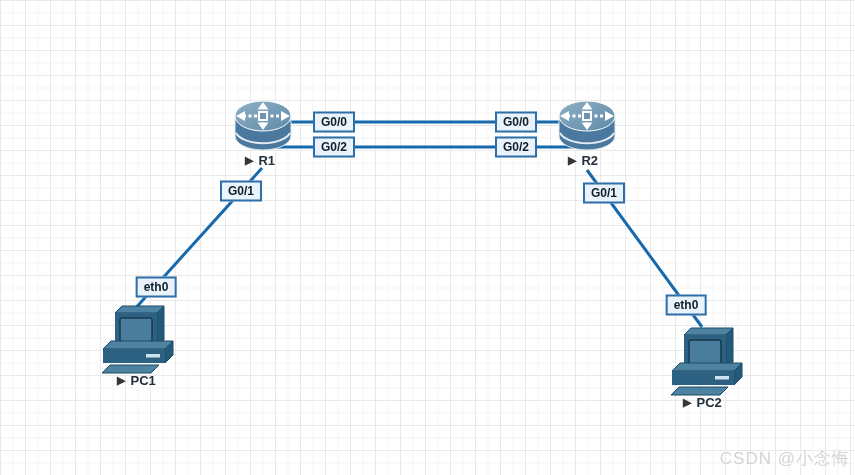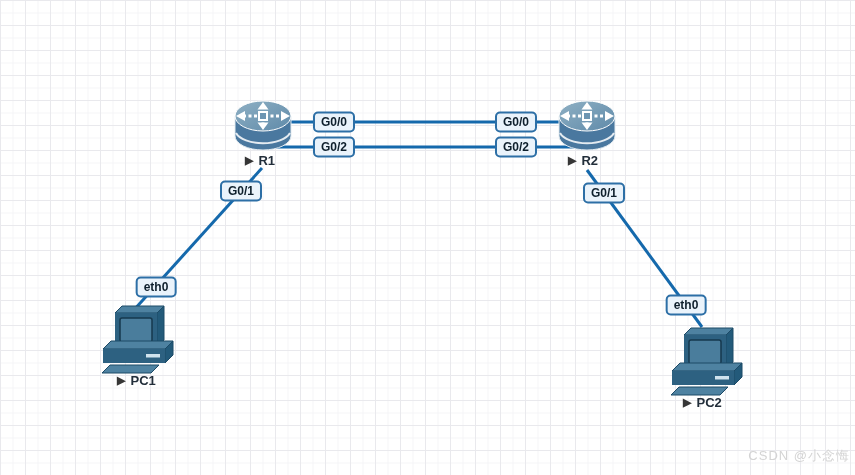--- a/index.html
+++ b/index.html
@@ -15,21 +15,21 @@
       linear-gradient(to bottom,#f4f4f7 1px,transparent 1px);
     background-size:25px 25px,25px 25px,12.5px 12.5px,12.5px 12.5px;
     font-family:"Liberation Sans",sans-serif;
   }
   svg.layer{position:absolute;left:0;top:0;}
   .port-pill{
     position:absolute;
     transform:translate(-50%,-50%);
     background:#eaf3fb;
     border:2px solid #2d6fa6;
-    border-radius:5px;
+    border-radius:0;
     padding:1px 6px;
     font-weight:bold;
     font-size:12px;
     line-height:15px;
     color:#0e1f2c;
     white-space:nowrap;
     z-index:3;
   }
   .node-label{
     position:absolute;
@@ -44,21 +44,21 @@
   }
   .node-label .marker{
     font-size:11px;
     color:#363636;
     line-height:1;
   }
   .watermark{
     position:absolute;
     right:5px;
     top:447px;
-    font-size:13px;
+    font-size:17px;
     color:#d4d4d4;
     letter-spacing:1px;
     z-index:1;
   }
 </style>
 </head>
 <body>
 
 <div id="canvas">
 

